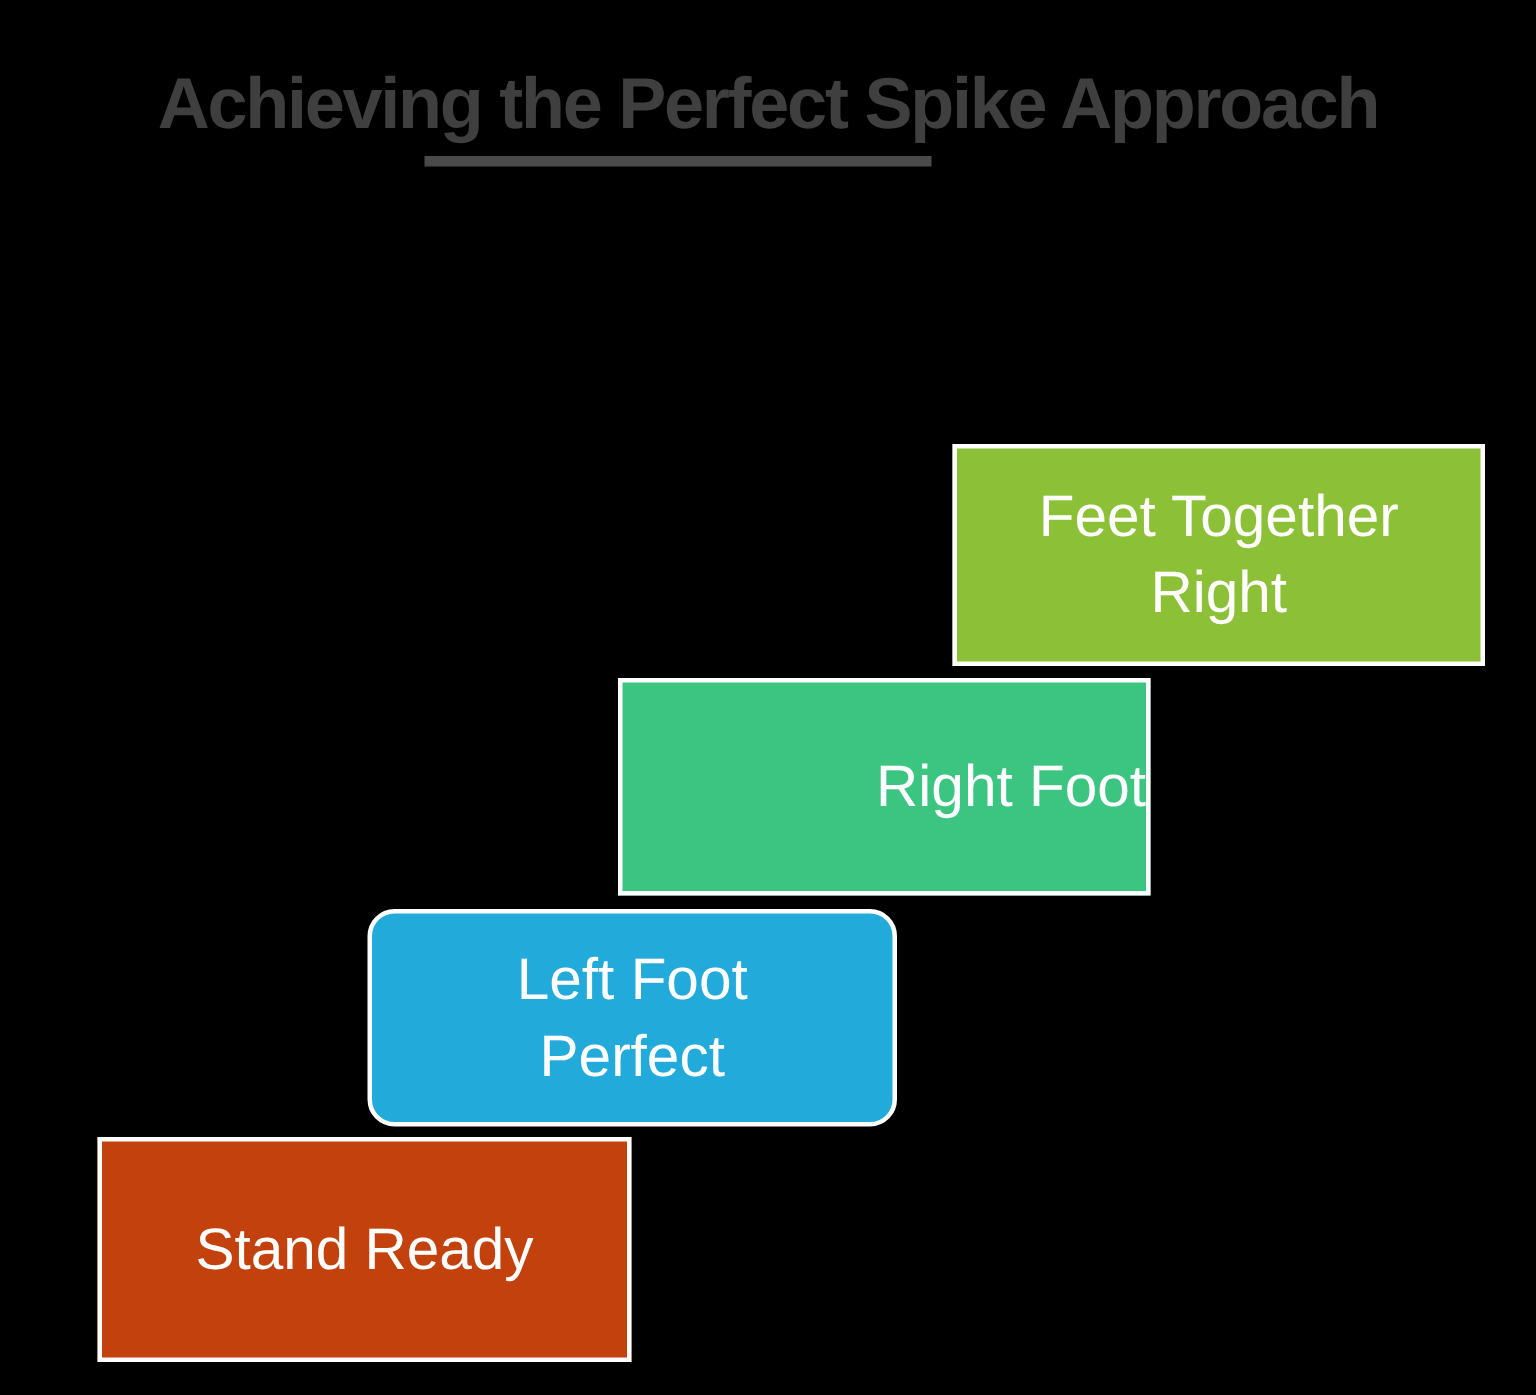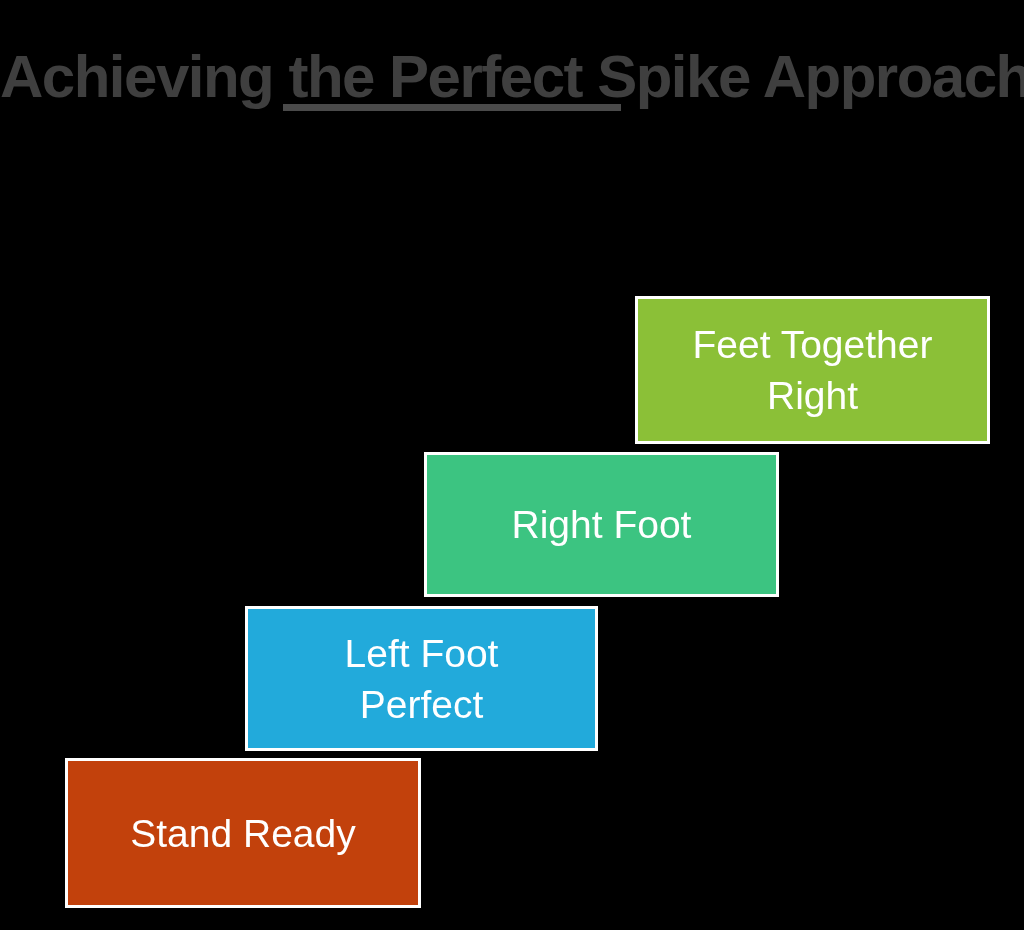--- a/index.html
+++ b/index.html
@@ -18,21 +18,21 @@
     inset: 0;
     width: 1024px;
     height: 930px;
   }
   .title {
     position: absolute;
     top: 44px;
     left: 0;
     width: 1024px;
     text-align: center;
-    font-size: 60px;
+    font-size: 48px;
     font-weight: 800;
     letter-spacing: -1.5px;
     line-height: 1.1;
     white-space: nowrap;
   }
   .title-underline {
     position: absolute;
     left: 283px;
     top: 104px;
     width: 338px;
@@ -46,40 +46,40 @@
     flex-direction: column;
     align-items: center;
     justify-content: center;
     text-align: center;
     font-size: 39px;
     font-weight: 400;
     line-height: 51px;
   }
   .step-1 { left: 65px;  top: 758px; width: 356px; height: 150px; }
   .step-2 { left: 245px; top: 606px; width: 353px; height: 145px; }
-  .step-3 { left: 424px; top: 452px; width: 355px; height: 145px; }
+  .step-3 { left: 412px; top: 452px; width: 355px; height: 145px; align-items: flex-end; }
   .step-4 { left: 603px; top: 296px; width: 355px; height: 148px; margin-left: 32px; }
   .step .line { display: block; }
   .step .line:empty { display: none; }
 </style>
 </head>
 <body>
 
 <div class="canvas" style="background-color: rgb(0, 0, 0);">
 
   <div class="title" style="color: rgb(63, 63, 63);">Achieving the Perfect Spike Approach</div>
 
   <div class="title-underline" style="background-color: rgb(74, 74, 74);"></div>
 
   <div class="step step-1" style="background-color: #c2410c; border-color: rgb(255, 255, 255); color: rgb(255, 255, 255);">
     <span class="line">Stand Ready</span>
 
   </div>
 
-  <div class="step step-2" style="background-color: rgb(34, 170, 219); border-color: rgb(255, 255, 255); color: rgb(255, 255, 255);">
+  <div class="step step-2" style="background-color: rgb(34, 170, 219); border-color: rgb(255, 255, 255); color: rgb(255, 255, 255); border-radius: 18px;">
     <span class="line">Left Foot</span>
     <span class="line">Perfect</span>
   </div>
 
   <div class="step step-3" style="background-color: rgb(60, 196, 129); border-color: rgb(255, 255, 255); color: rgb(255, 255, 255);">
     <span class="line">Right Foot</span>
   </div>
 
   <div class="step step-4" style="background-color: rgb(139, 192, 55); border-color: rgb(255, 255, 255); color: rgb(255, 255, 255);">
     <span class="line">Feet Together</span>

